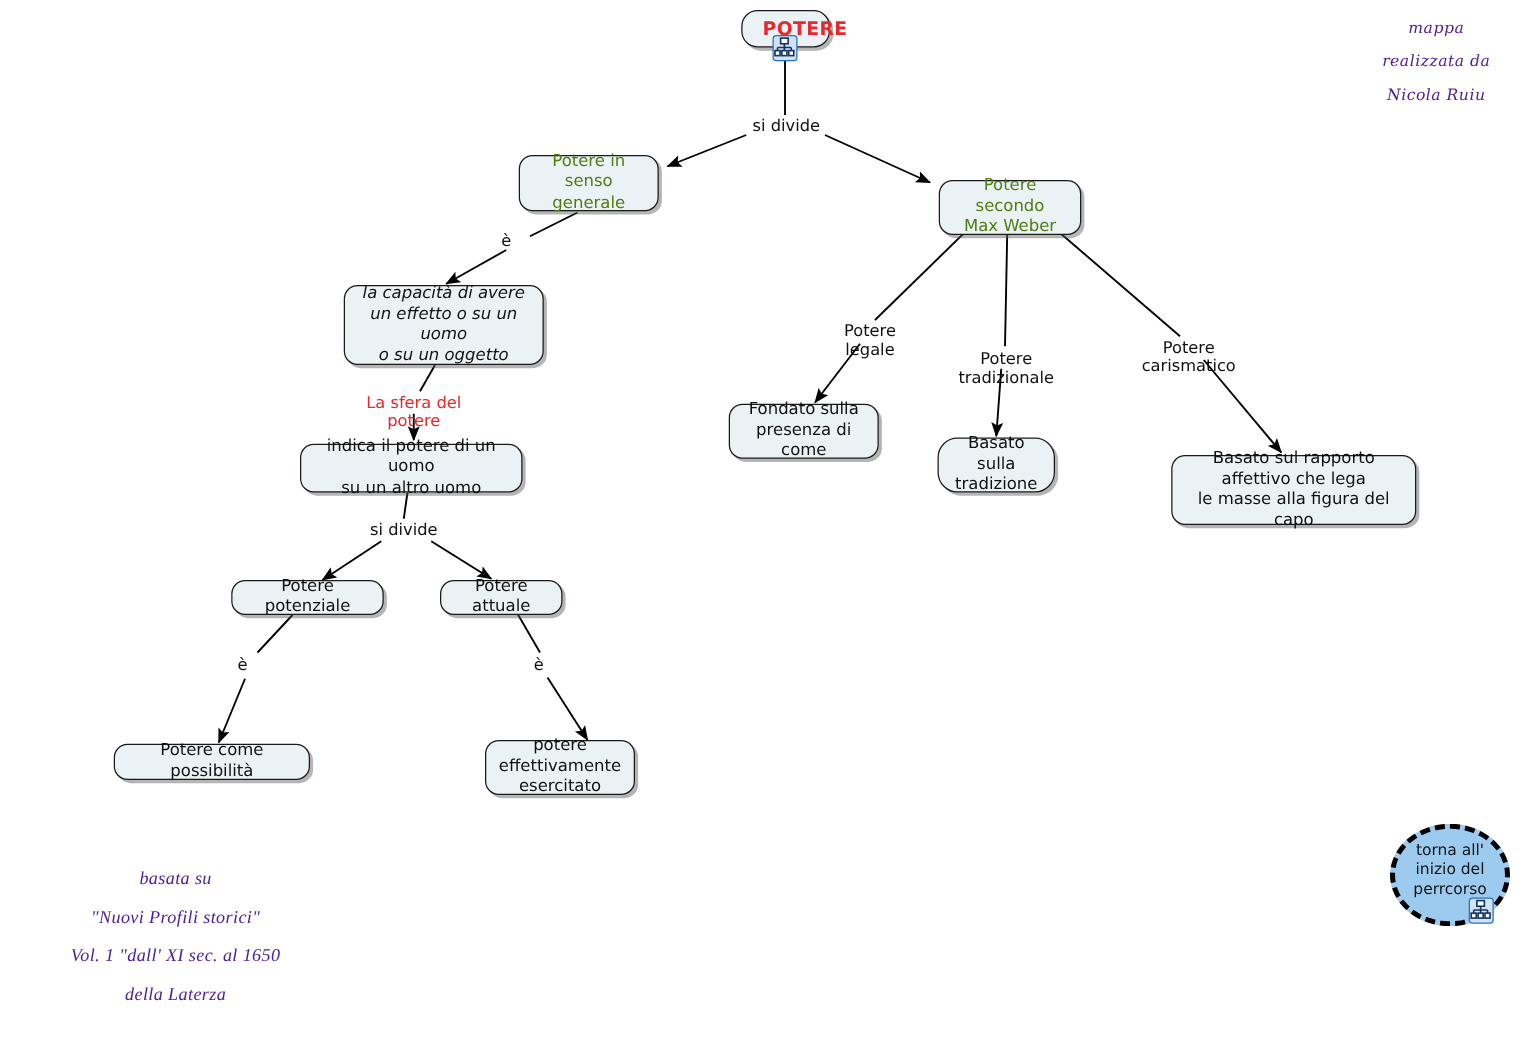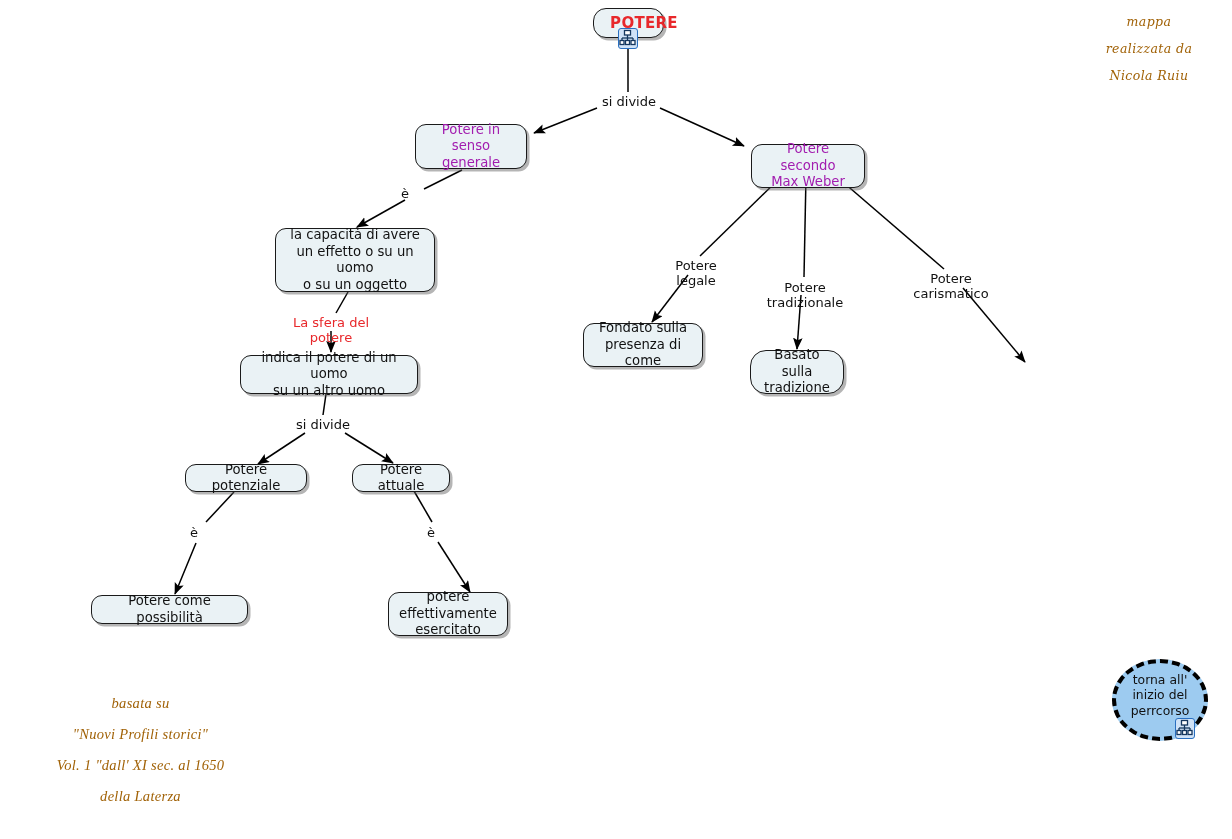--- a/index.html
+++ b/index.html
@@ -37,21 +37,21 @@
     display: flex;
     align-items: center;
     justify-content: center;
     text-align: center;
     font-size: 13.2px;
     line-height: 16.5px;
     color: #111111;
     padding: 4px 9px;
     white-space: pre-line;
   }
-  .node.red-text { color: #a21caf; }
+  .node.red-text { color: #4d7c0f; }
   .node.root {
     font-weight: bold;
     font-size: 15px;
     color: #e8282b;
     letter-spacing: 0.3px;
     border-radius: 13px;
     padding-left: 40px;
   }
   .link-label {
     position: absolute;
@@ -70,21 +70,21 @@
     border: 1.4px solid #2a6fc0;
     border-radius: 3px;
     display: block;
     z-index: 9;
   }
   .map-icon svg { display: block; }
   .script-block {
     position: absolute;
     font-family: "DejaVu Serif", serif;
     font-style: italic;
-    color: #a16207;
+    color: #4c1d95;
     text-align: center;
     white-space: pre-line;
   }
   #credit {
     font-size: 12.5px;
     line-height: 27px;
     letter-spacing: 0.4px;
   }
   #source {
     font-size: 14.5px;
@@ -180,21 +180,21 @@
       <rect x="12" y="11.5" width="4" height="4" fill="#ffffff" stroke="#14365e" stroke-width="1.3"></rect>
     </svg>
   </span>
 
   <div class="node red-text" style="left:415px; top:124px; width:112px; height:45px;">Potere in senso
 generale</div>
 
   <div class="node red-text" style="left:751px; top:144px; width:114px; height:44px;">Potere secondo
 Max Weber</div>
 
-  <div class="node" style="left:275px; top:228px; width:160px; height:64px;">la capacità di avere
+  <div class="node" style="left:275px; top:228px; width:160px; height:64px;font-style:italic;">la capacità di avere
 un effetto o su un uomo
 o su un oggetto</div>
 
   <div class="node" style="left:240px; top:355px; width:178px; height:39px;">indica il potere di un uomo
 su un altro uomo</div>
 
   <div class="node" style="left:185px; top:464px; width:122px; height:28px;">Potere potenziale</div>
 
   <div class="node" style="left:352px; top:464px; width:98px; height:28px;">Potere attuale</div>
 
@@ -202,20 +202,23 @@
 
   <div class="node" style="left:388px; top:592px; width:120px; height:44px;">potere effettivamente
 esercitato</div>
 
   <div class="node" style="left:583px; top:323px; width:120px; height:44px;">Fondato sulla
 presenza di come</div>
 
   <div class="node" style="left:750px; top:350px; width:94px; height:44px;border-radius:16px;">Basato sulla
 tradizione</div>
 
+  <div class="node" style="left:937px; top:364px; width:196px; height:56px;">Basato sul rapporto
+affettivo che lega
+le masse alla figura del capo</div>
 
   <div class="link-label" style="left:598px; top:94px; width:62px;">si divide</div>
 
   <div class="link-label" style="left:398px; top:186px; width:14px;">è</div>
 
   <div class="link-label red" style="left:271px; top:315px; width:120px;">La sfera del potere</div>
 
   <div class="link-label" style="left:292px; top:417px; width:62px;">si divide</div>
 
   <div class="link-label" style="left:187px; top:525px; width:14px;">è</div>

